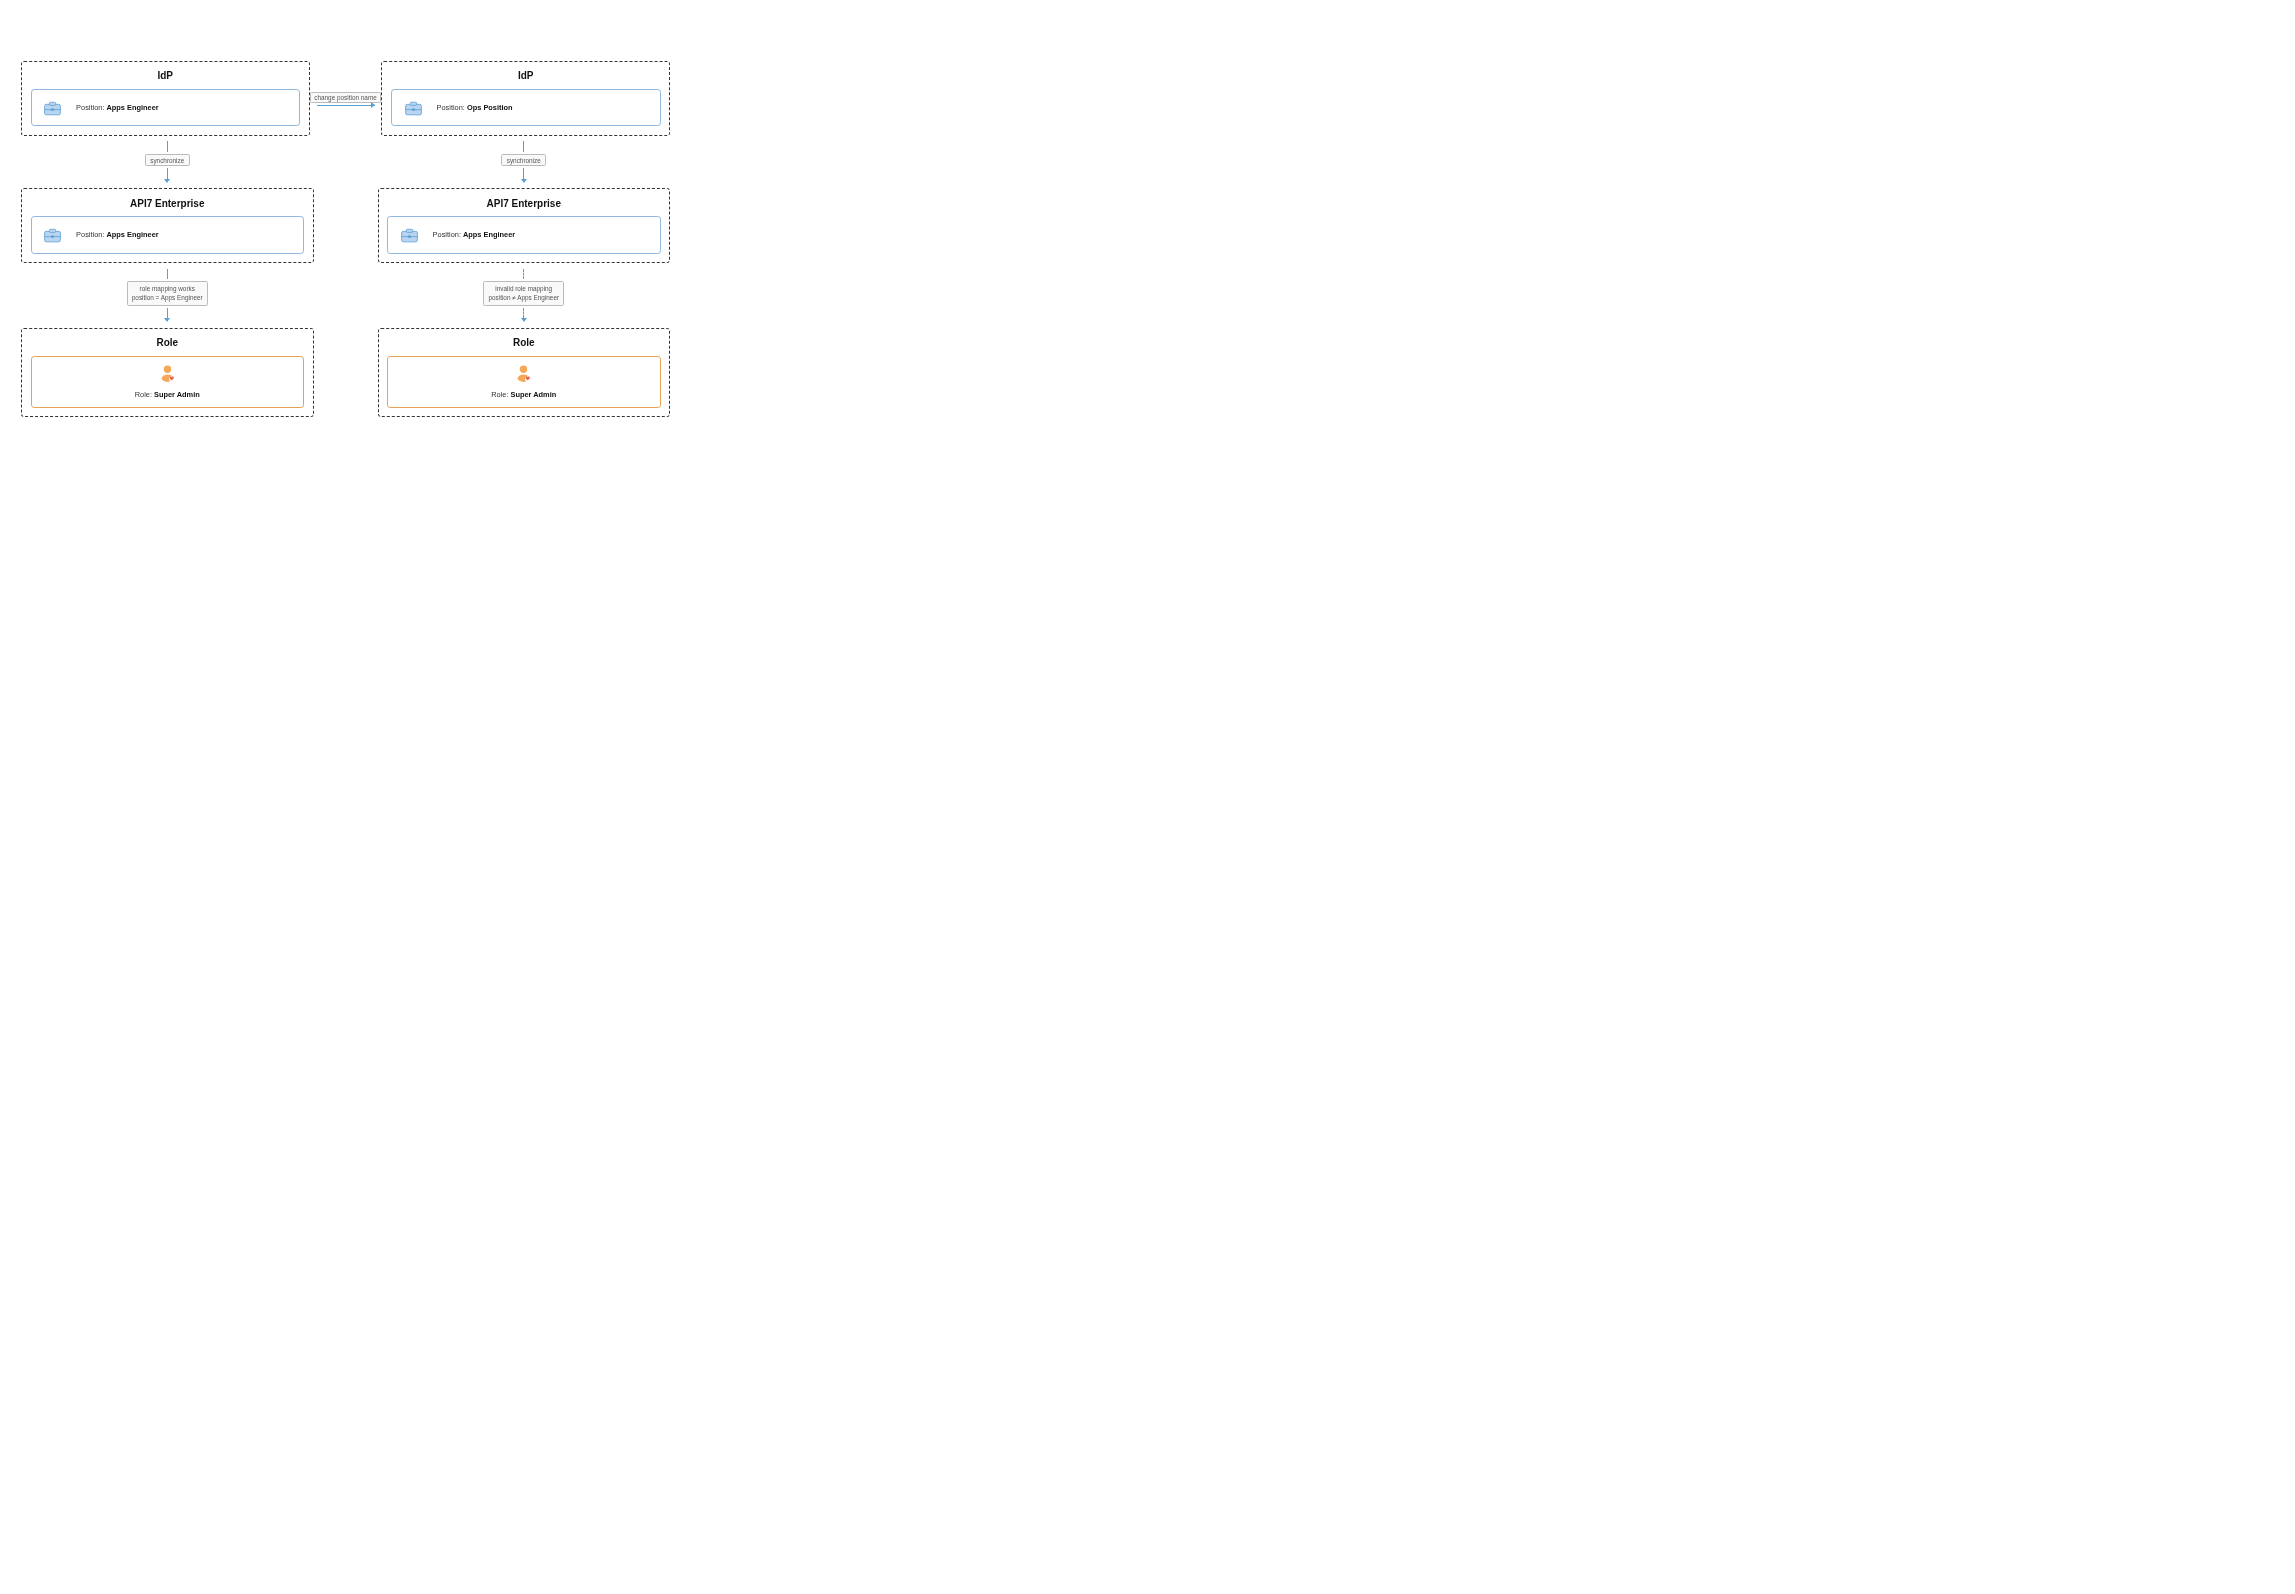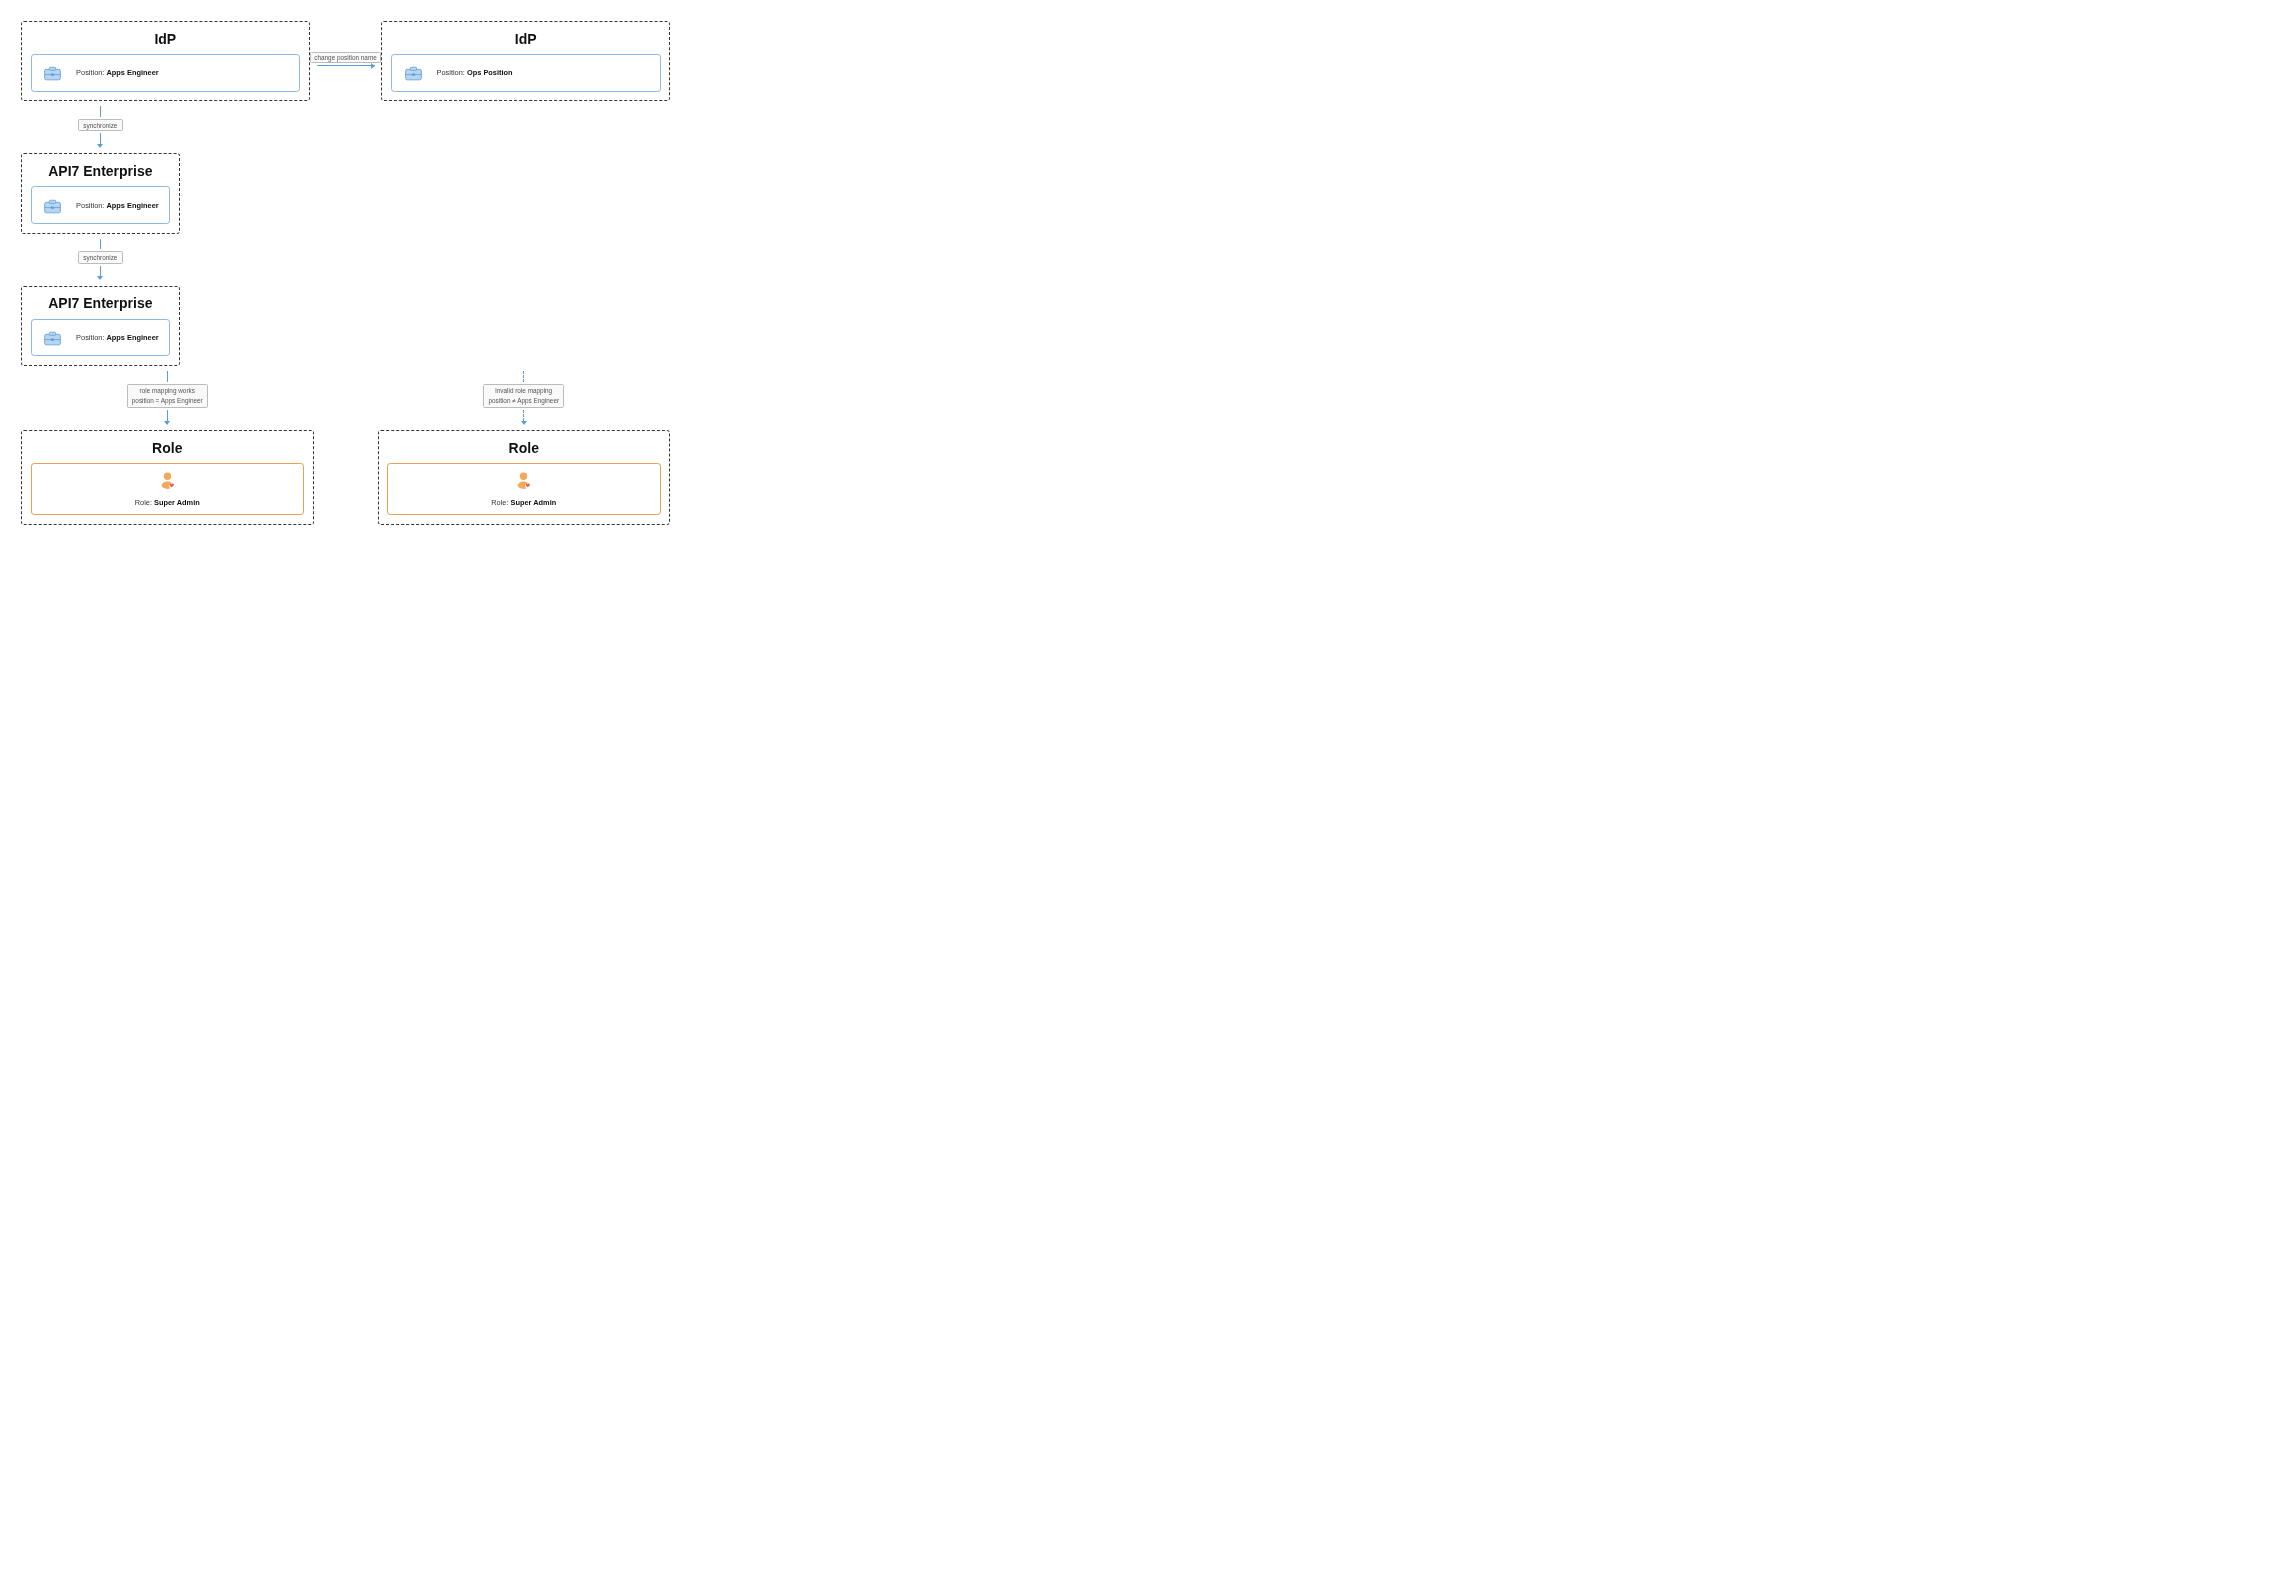--- a/index.html
+++ b/index.html
@@ -19,21 +19,21 @@
       border: 1.1px dashed #333;
       border-radius: 3.2px;
       padding: 8.5px;
       width: 100%;
       display: flex;
       flex-direction: column;
       align-items: center;
     }
 
     .box-title {
-      font-size: 14px;
+      font-size: 10px;
       font-weight: 700;
       color: #111;
       margin-bottom: 7.4px;
       text-align: right;
     }
 
     
     .inner-card {
       border: 0.8px solid #90b8e0;
       border-radius: 3.2px;
@@ -201,21 +201,21 @@
           </svg>
           <span class="inner-card-label">
             <span>Position: </span><strong>Ops Position</strong>
           </span>
         </div>
       </div>
     </div>
 
   </div>
 
-  <div style="display:flex; flex-direction:column; align-items:flex-start; width:100%; margin-top:0;">
+  <div style="display:flex; flex-direction:row; align-items:flex-start; width:100%; margin-top:0;">
 
     <div style="flex:1; display:flex; flex-direction:column; align-items:center;">
 
       <div class="connector" style="margin: 5.3px 0 5.3px 0;">
         <div class="connector-line" style="height:10.6px;"></div>
         <span class="connector-label">synchronize</span>
         <div class="connector-line" style="height:10.6px;"></div>
         <div class="connector-arrow-down"></div>
       </div>
 

